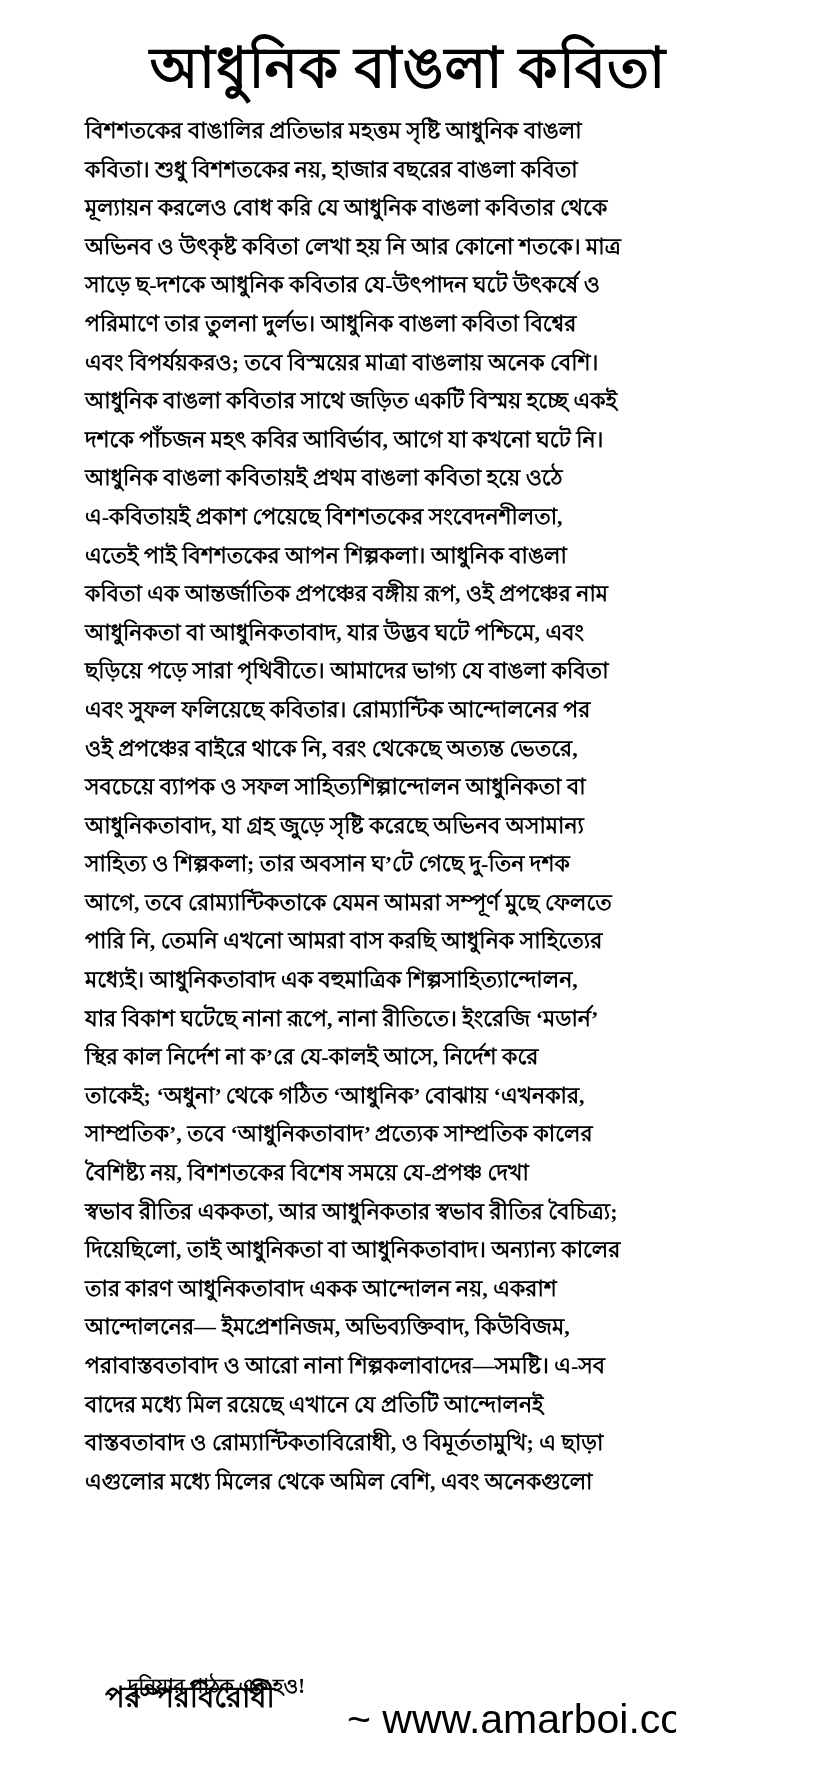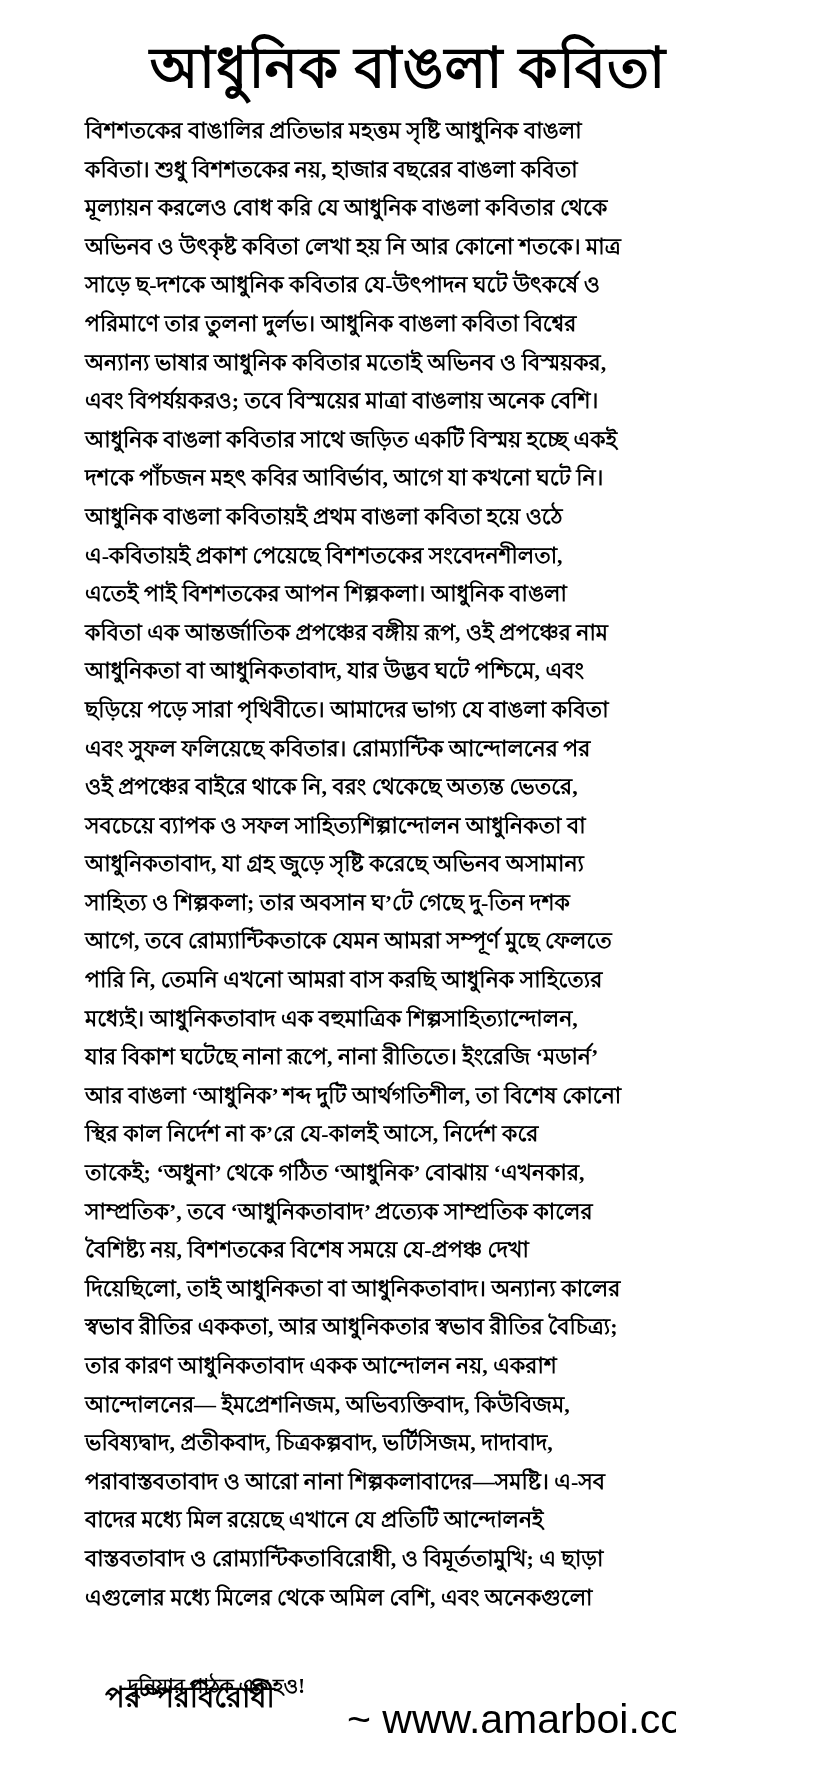--- a/index.html
+++ b/index.html
@@ -88,49 +88,46 @@
 
   <h1 class="page-title">আধুনিক বাঙলা কবিতা</h1>
 
   <div class="body-text">
       <div class="text-line">বিশশতকের বাঙালির প্রতিভার মহত্তম সৃষ্টি আধুনিক বাঙলা</div>
       <div class="text-line">কবিতা। শুধু বিশশতকের নয়, হাজার বছরের বাঙলা কবিতা</div>
       <div class="text-line">মূল্যায়ন করলেও বোধ করি যে আধুনিক বাঙলা কবিতার থেকে</div>
       <div class="text-line">অভিনব ও উৎকৃষ্ট কবিতা লেখা হয় নি আর কোনো শতকে। মাত্র</div>
       <div class="text-line">সাড়ে ছ-দশকে আধুনিক কবিতার যে-উৎপাদন ঘটে উৎকর্ষে ও</div>
       <div class="text-line">পরিমাণে তার তুলনা দুর্লভ। আধুনিক বাঙলা কবিতা বিশ্বের</div>
-      <div class="text-line">অন্যান্য ভাষার আধুনিক কবিতার মতোই অভিনব ও বিস্ময়কর,</div>
       <div class="text-line">এবং বিপর্যয়করও; তবে বিস্ময়ের মাত্রা বাঙলায় অনেক বেশি।</div>
       <div class="text-line">আধুনিক বাঙলা কবিতার সাথে জড়িত একটি বিস্ময় হচ্ছে একই</div>
       <div class="text-line">দশকে পাঁচজন মহৎ কবির আবির্ভাব, আগে যা কখনো ঘটে নি।</div>
       <div class="text-line">আধুনিক বাঙলা কবিতায়ই প্রথম বাঙলা কবিতা হয়ে ওঠে</div>
       <div class="text-line">এ-কবিতায়ই প্রকাশ পেয়েছে বিশশতকের সংবেদনশীলতা,</div>
       <div class="text-line">এতেই পাই বিশশতকের আপন শিল্পকলা। আধুনিক বাঙলা</div>
       <div class="text-line">কবিতা এক আন্তর্জাতিক প্রপঞ্চের বঙ্গীয় রূপ, ওই প্রপঞ্চের নাম</div>
       <div class="text-line">আধুনিকতা বা আধুনিকতাবাদ, যার উদ্ভব ঘটে পশ্চিমে, এবং</div>
       <div class="text-line">ছড়িয়ে পড়ে সারা পৃথিবীতে। আমাদের ভাগ্য যে বাঙলা কবিতা</div>
       <div class="text-line">এবং সুফল ফলিয়েছে কবিতার। রোম্যান্টিক আন্দোলনের পর</div>
       <div class="text-line">ওই প্রপঞ্চের বাইরে থাকে নি, বরং থেকেছে অত্যন্ত ভেতরে,</div>
       <div class="text-line">সবচেয়ে ব্যাপক ও সফল সাহিত্যশিল্পান্দোলন আধুনিকতা বা</div>
       <div class="text-line">আধুনিকতাবাদ, যা গ্রহ জুড়ে সৃষ্টি করেছে অভিনব অসামান্য</div>
       <div class="text-line">সাহিত্য ও শিল্পকলা; তার অবসান ঘ’টে গেছে দু-তিন দশক</div>
       <div class="text-line">আগে, তবে রোম্যান্টিকতাকে যেমন আমরা সম্পূর্ণ মুছে ফেলতে</div>
       <div class="text-line">পারি নি, তেমনি এখনো আমরা বাস করছি আধুনিক সাহিত্যের</div>
       <div class="text-line">মধ্যেই। আধুনিকতাবাদ এক বহুমাত্রিক শিল্পসাহিত্যান্দোলন,</div>
       <div class="text-line">যার বিকাশ ঘটেছে নানা রূপে, নানা রীতিতে।  ইংরেজি ‘মডার্ন’</div>
-      <div class="text-line">আর বাঙলা ‘আধুনিক’ শব্দ দুটি আর্থগতিশীল, তা বিশেষ কোনো</div>
       <div class="text-line">স্থির কাল নির্দেশ না ক’রে যে-কালই আসে, নির্দেশ করে</div>
       <div class="text-line">তাকেই; ‘অধুনা’ থেকে গঠিত ‘আধুনিক’ বোঝায় ‘এখনকার,</div>
       <div class="text-line">সাম্প্রতিক’, তবে ‘আধুনিকতাবাদ’ প্রত্যেক সাম্প্রতিক কালের</div>
       <div class="text-line">বৈশিষ্ট্য নয়, বিশশতকের বিশেষ সময়ে যে-প্রপঞ্চ দেখা</div>
+      <div class="text-line">স্বভাব রীতির এককতা, আর আধুনিকতার স্বভাব রীতির বৈচিত্র্য;</div>
       <div class="text-line">দিয়েছিলো, তাই আধুনিকতা বা আধুনিকতাবাদ। অন্যান্য কালের</div>
-      <div class="text-line">স্বভাব রীতির এককতা, আর আধুনিকতার স্বভাব রীতির বৈচিত্র্য;</div>
       <div class="text-line">তার কারণ আধুনিকতাবাদ একক আন্দোলন নয়, একরাশ</div>
       <div class="text-line">আন্দোলনের— ইমপ্রেশনিজম, অভিব্যক্তিবাদ, কিউবিজম,</div>
-      <div class="text-line">ভবিষ্যদ্বাদ, প্রতীকবাদ, চিত্রকল্পবাদ, ভর্টিসিজম, দাদাবাদ,</div>
       <div class="text-line">পরাবাস্তবতাবাদ ও আরো নানা শিল্পকলাবাদের—সমষ্টি। এ-সব</div>
       <div class="text-line">বাদের মধ্যে মিল রয়েছে এখানে যে প্রতিটি আন্দোলনই</div>
       <div class="text-line">বাস্তবতাবাদ ও রোম্যান্টিকতাবিরোধী, ও বিমূর্ততামুখি; এ ছাড়া</div>
       <div class="text-line">এগুলোর মধ্যে মিলের থেকে অমিল বেশি, এবং অনেকগুলো</div>
     </div>
 
   <div class="footer-line">
     <span class="page-text-fragment">পরস্পরবিরোধী</span>
     <span class="watermark-slogan">দুনিয়ার পাঠক এক হও!</span>
     <span class="watermark-url">~ www.amarboi.com ~</span>

